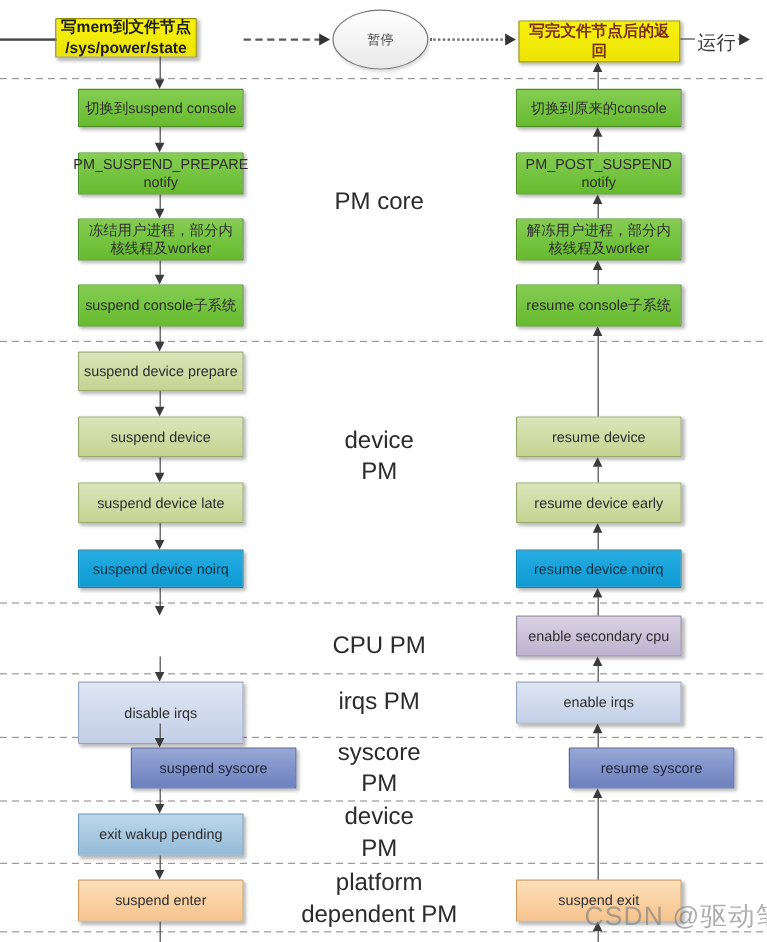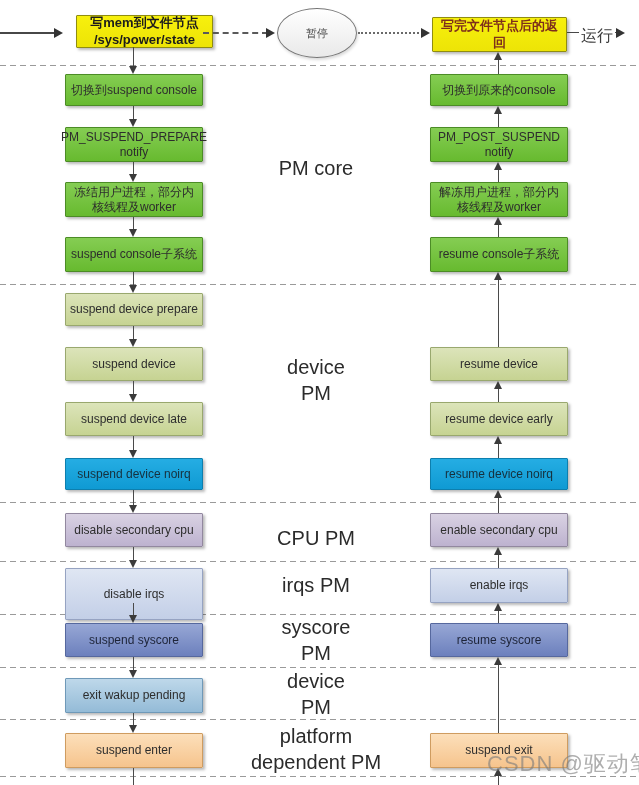--- a/index.html
+++ b/index.html
@@ -15,21 +15,21 @@
        text-align:center;white-space:pre-line;font-size:12px;line-height:1.25;
        color:#2d2d2d;border:1px solid;border-radius:1px;
        box-shadow:2px 2px 3px rgba(0,0,0,0.28);box-sizing:border-box;padding:1px 3px;}
   .lbox{left:65px;width:138px;}
   .rbox{left:430px;width:138px;}
   .green {background:linear-gradient(180deg,#85cd53,#67ba2f);border-color:#4c8c26;}
   .olive {background:linear-gradient(180deg,#dce4ba,#c6d392);border-color:#99a86e;}
   .blue  {background:linear-gradient(180deg,#25ade3,#0f9ad3);border-color:#0d7fae;color:#16303d;}
   .lavender{background:linear-gradient(180deg,#d9d2e3,#bdb2cf);border-color:#92889f;}
   .periwinkle{background:linear-gradient(180deg,#dfe6f3,#c3cfe7);border-color:#96a3c2;}
-  .mblue {background:linear-gradient(180deg,#97a7d5,#6c80bd);border-color:#56689e;color:#1d2438;}
+  .mblue {background:linear-gradient(180deg,#97a7d5,#6c80bd);border-color:#56689e;color:#1d2438;margin-left:44px;}
   .lblue {background:linear-gradient(180deg,#bed8ea,#94bbd7);border-color:#6f99b8;}
   .orange{background:linear-gradient(180deg,#fcdfba,#f6c48d);border-color:#cf9c60;}
   .yellow{background:linear-gradient(180deg,#f7f00d,#ede406);border-color:#908d10;
           font-weight:bold;font-size:13px;color:#1c1c1c;}
 
   
   .conn{position:absolute;width:1px;background:#4a4a4a;}
   .conn.down::after{content:'';position:absolute;left:-4px;bottom:-8px;width:0;height:0;
       border-left:4px solid transparent;border-right:4px solid transparent;
       border-top:8px solid #3b3b3b;}
@@ -72,21 +72,21 @@
   <div class="sep" style="top:502px"></div>
   <div class="sep" style="top:561px"></div>
   <div class="sep" style="top:614px"></div>
   <div class="sep" style="top:667px"></div>
   <div class="sep" style="top:719px"></div>
   <div class="sep" style="top:776px"></div>
 
   <div class="hsolid" style="left:0;top:32px;width:55px"></div>
   <div class="ah-right" style="left:54px;top:28px"></div>
 
-  <div class="box yellow" style="left:76px;top:15px;width:137px;height:33px">写mem到文件节点
+  <div class="box yellow" style="left:46px;top:15px;width:118px;height:33px">写mem到文件节点
 /sys/power/state</div>
 
   <div class="hdash" style="left:203px;top:32px;width:65px"></div>
   <div class="ah-right" style="left:266px;top:28px"></div>
 
   <div class="ellipse">
     <span>暂停</span>
   </div>
 
   <div class="hdot" style="left:358px;top:32px;width:65px"></div>
@@ -113,21 +113,20 @@
   <div class="box lbox green" style="top:74px;height:32px">切换到suspend console</div>
   <div class="box lbox green" style="top:127px;height:35px">PM_SUSPEND_PREPARE
 notify</div>
   <div class="box lbox green" style="top:182px;height:35px">冻结用户进程，部分内
 核线程及worker</div>
   <div class="box lbox green" style="top:237px;height:35px">suspend console子系统</div>
   <div class="box lbox olive" style="top:293px;height:33px">suspend device prepare</div>
   <div class="box lbox olive" style="top:347px;height:34px">suspend device</div>
   <div class="box lbox olive" style="top:402px;height:34px">suspend device late</div>
   <div class="box lbox blue" style="top:458px;height:32px">suspend device noirq</div>
-  <div class="box lbox lavender" style="top:513px;height:34px">disable secondary cpu</div>
   <div class="box lbox periwinkle" style="top:568px;height:52px">disable irqs</div>
   <div class="box lbox mblue" style="top:623px;height:34px">suspend syscore</div>
   <div class="box lbox lblue" style="top:678px;height:35px">exit wakup pending</div>
   <div class="box lbox orange" style="top:733px;height:35px">suspend enter</div>
 
   <div class="box rbox green" style="top:74px;height:32px">切换到原来的console</div>
   <div class="box rbox green" style="top:127px;height:35px">PM_POST_SUSPEND
 notify</div>
   <div class="box rbox green" style="top:182px;height:35px">解冻用户进程，部分内
 核线程及worker</div>

